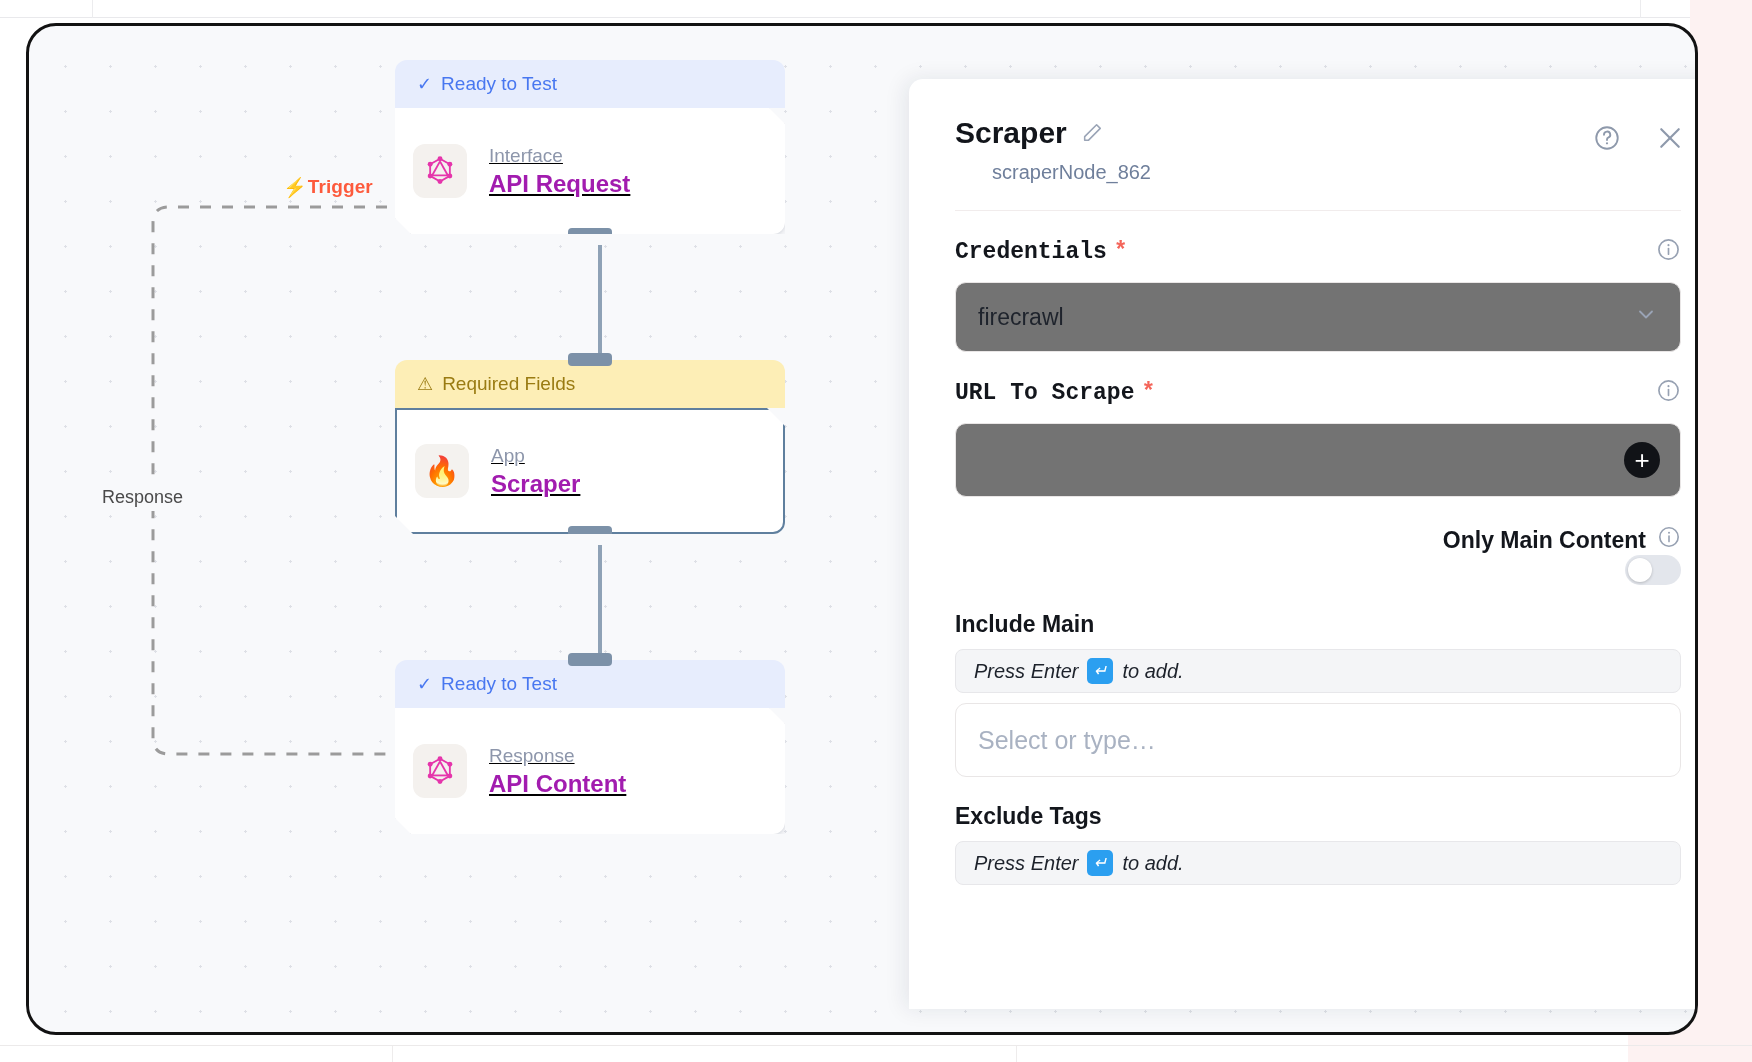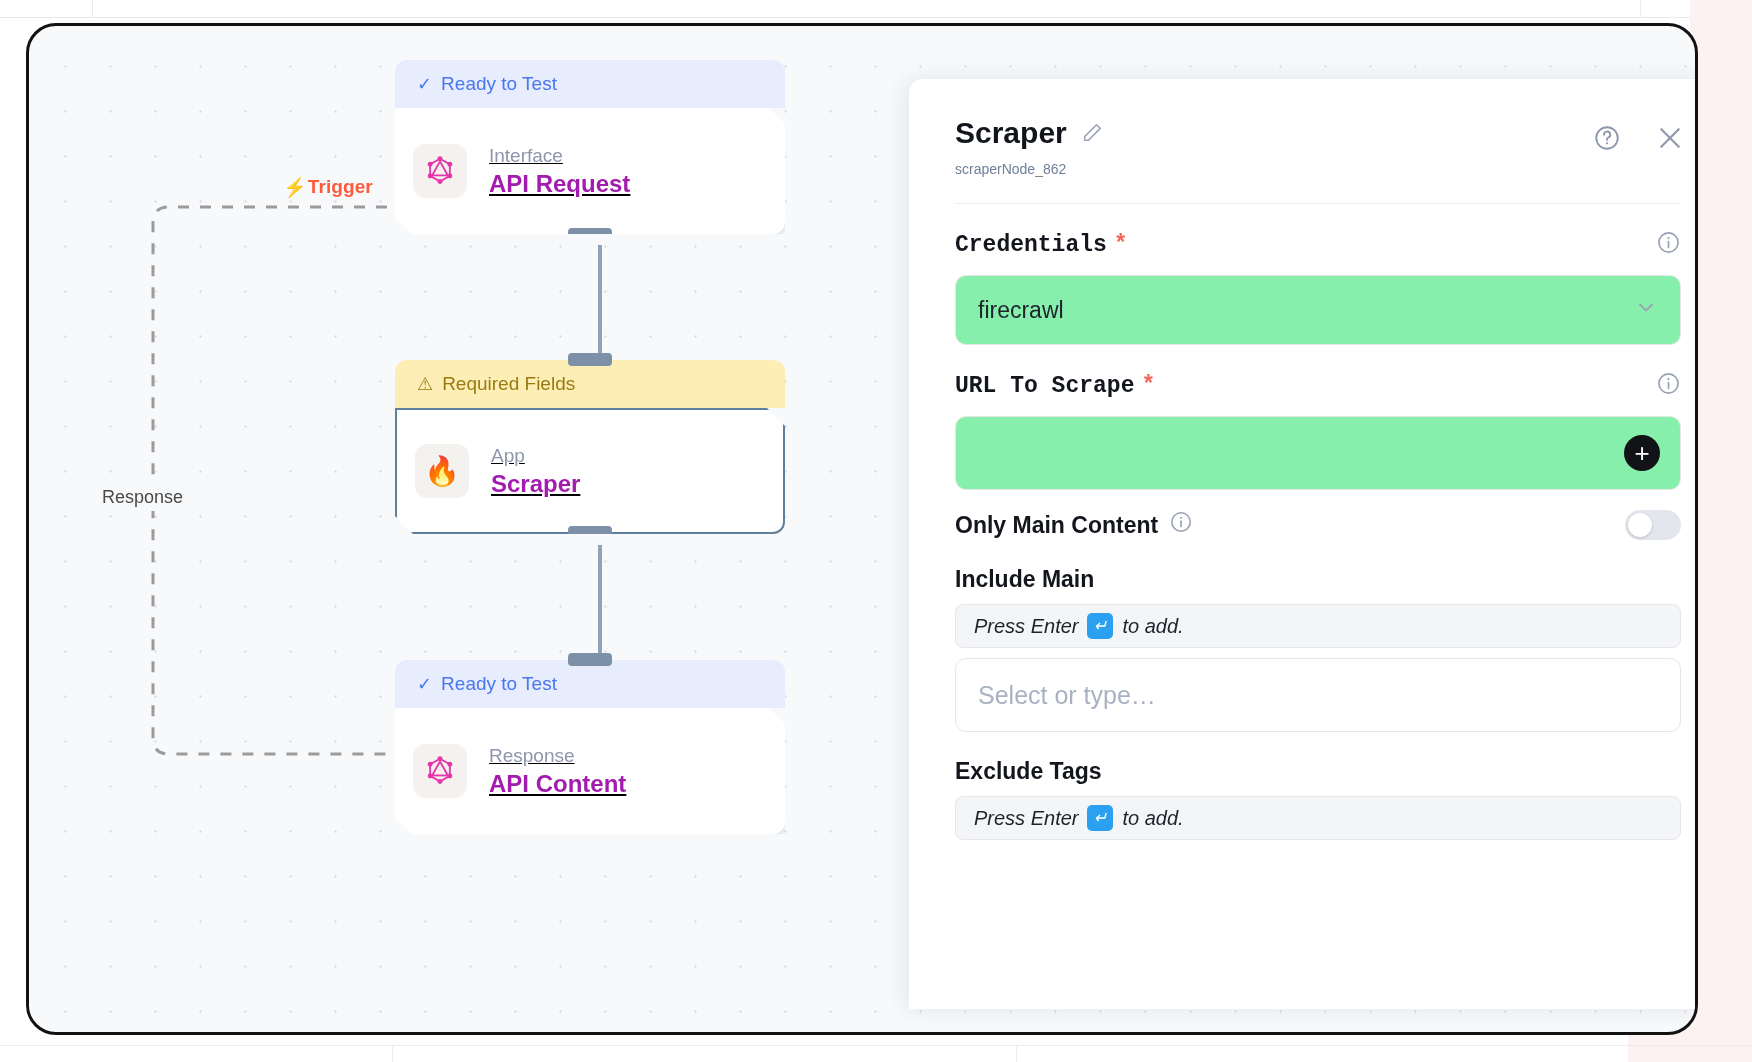--- a/index.html
+++ b/index.html
@@ -157,21 +157,21 @@
     background:#ffffff;
     border-radius:14px 14px 0 0;
     box-shadow:-4px 0 22px rgba(20,30,60,.09);
     overflow:hidden;
     z-index:10;
   }
   .panel-head { padding:39px 46px 0 46px; position:relative; }
   .panel-title-row { display:flex; align-items:center; gap:14px; }
   .panel-title { font-size:30px; font-weight:700; color:#12151b; line-height:1; }
   .pencil { width:22px; height:22px; color:#9aa4b6; display:block; }
-  .panel-sub { margin-top:13px; font-size:14px; color:#6f7f9b; }
+  .panel-sub { margin-top:13px; font-size:20px; color:#6f7f9b;margin-left:37px; }
 
   .head-actions {
     position:absolute; right:42px; top:44px;
     display:flex; align-items:center; gap:34px;
   }
   .icon-btn { color:#8e99ab; display:flex; align-items:center; justify-content:center; cursor:pointer; }
 
   .divider { margin:26px 46px 0 46px; height:1px; background:#f1ecec; }
 
   .panel-body { padding:0 46px; }
@@ -183,40 +183,40 @@
     display:flex; align-items:baseline; gap:7px;font-family:Liberation Mono, monospace;
   }
   .req { color:#f4655a; font-size:23px; font-weight:700; }
   .info-i { color:#97a1b2; display:block; }
 
   .select-box, .text-box {
     margin-top:16px;
     height:70px;
     border:1px solid #e9e6e6;
     border-radius:11px;
-    background:#86efac;
+    background:#737373;
     display:flex; align-items:center;
     padding:12px 22px;
     font-size:23px;
     color:#1e232c;
     position:relative;
   }
   .chev { position:absolute; right:22px; color:#9aa4b6; }
   .plus-btn {
     position:absolute; right:20px; top:50%; transform:translateY(-50%);
     width:36px; height:36px; border-radius:50%;
     background:#111317; color:#fff;
     display:flex; align-items:center; justify-content:center;
     font-size:26px; line-height:1; font-weight:400;
     cursor:pointer;
   }
 
   .toggle-row {
-    margin-top:20px;
-    display:flex; align-items:flex-start; justify-content:space-between;
+    margin-top:28px;
+    display:flex; align-items:flex-end; justify-content:space-between;flex-direction:column;
   }
   .toggle-label { font-size:23px; font-weight:700; color:#13161c; display:flex; align-items:center; gap:11px; }
   .switch {
     width:56px; height:30px; border-radius:15px;
     background:#e3e6ec;
     position:relative; cursor:pointer;
   }
   .switch .knob {
     position:absolute; top:3px; left:3px;
     width:24px; height:24px; border-radius:50%;

